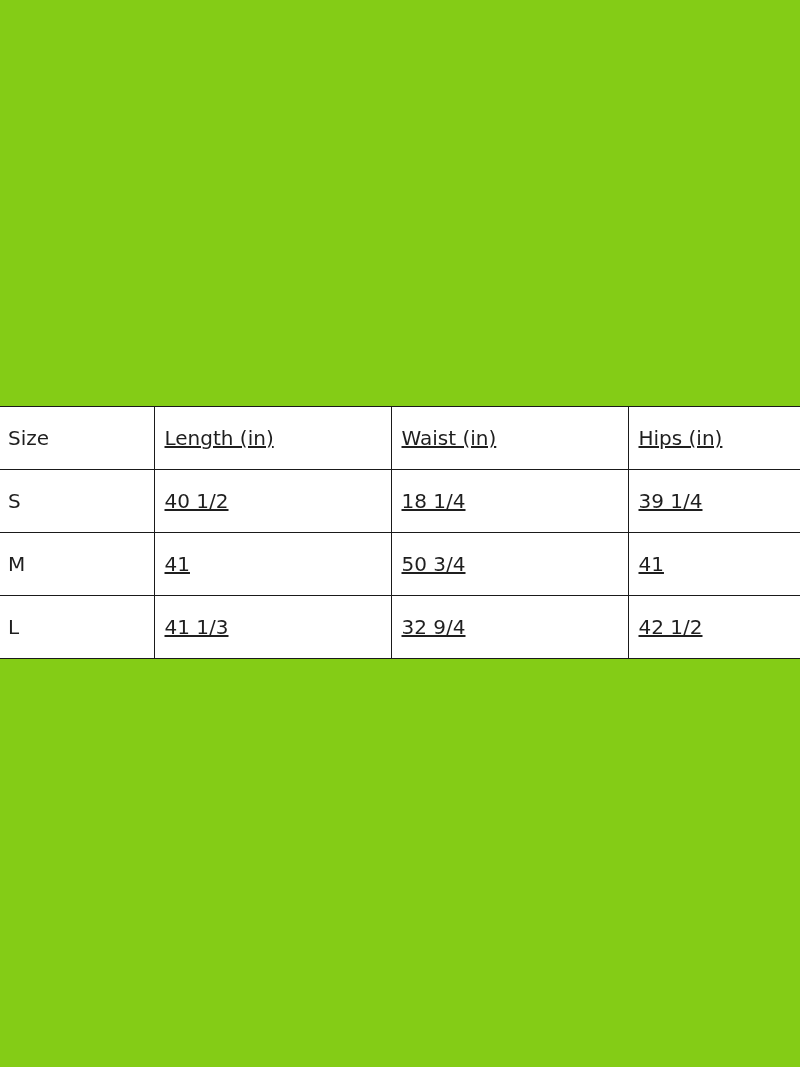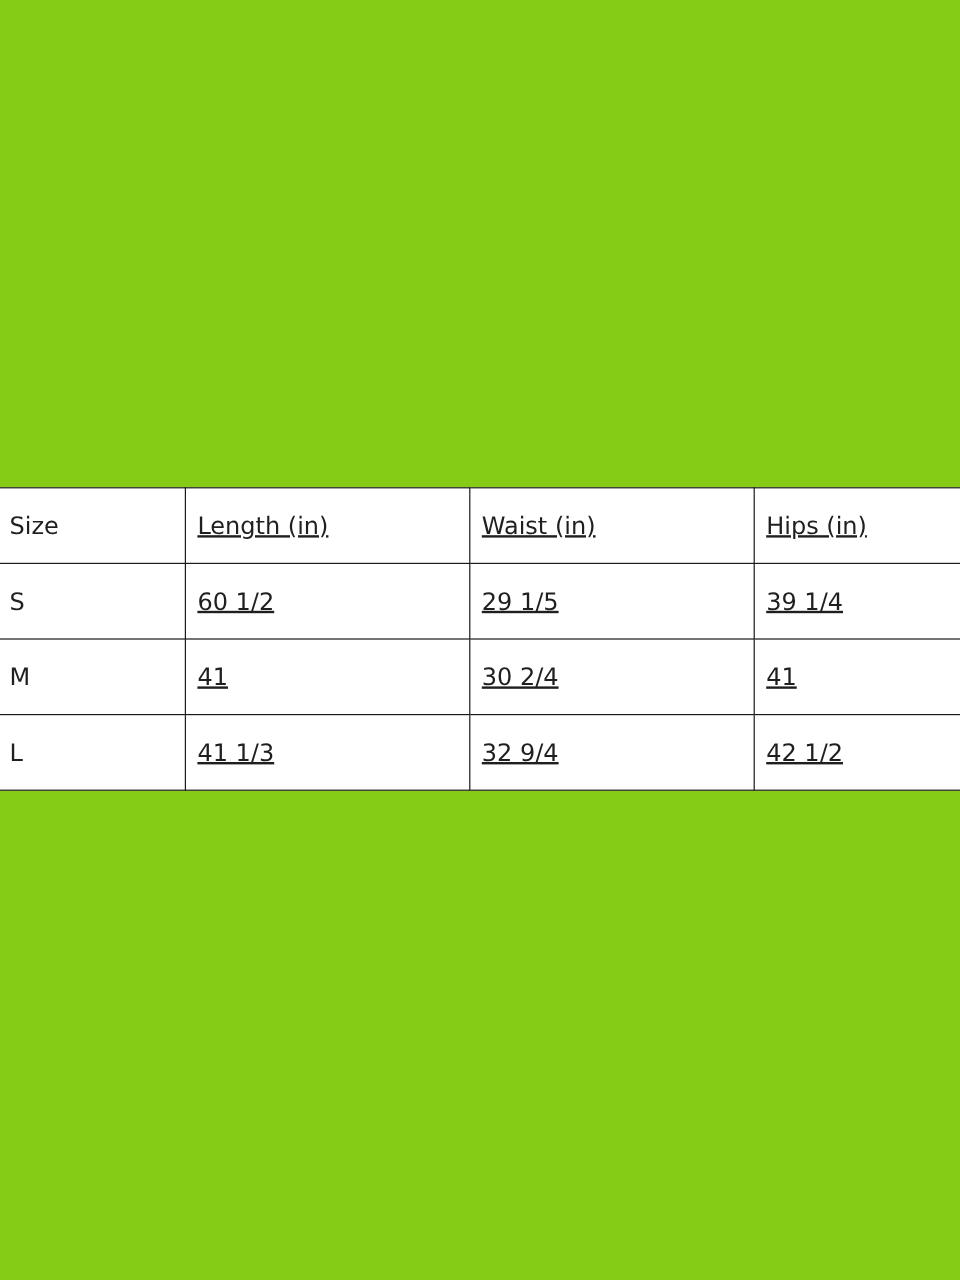--- a/index.html
+++ b/index.html
@@ -84,28 +84,28 @@
         <tr>
           <th class="col-size">Size</th>
           <th class="col-meas">Length (in)</th>
           <th class="col-meas">Waist (in)</th>
           <th class="col-meas">Hips (in)</th>
         </tr>
       </thead>
       <tbody>
         <tr>
           <td class="col-size">S</td>
-          <td class="col-meas">60 1/2</td>
-          <td class="col-meas">29 1/5</td>
+          <td class="col-meas">40 1/2</td>
+          <td class="col-meas">18 1/4</td>
           <td class="col-meas">39 1/4</td>
         </tr>
         <tr>
           <td class="col-size">M</td>
           <td class="col-meas">41</td>
-          <td class="col-meas">30 2/4</td>
+          <td class="col-meas">50 3/4</td>
           <td class="col-meas">41</td>
         </tr>
         <tr>
           <td class="col-size">L</td>
           <td class="col-meas">41 1/3</td>
           <td class="col-meas">32 9/4</td>
           <td class="col-meas">42 1/2</td>
         </tr>
       </tbody>
     </table>

